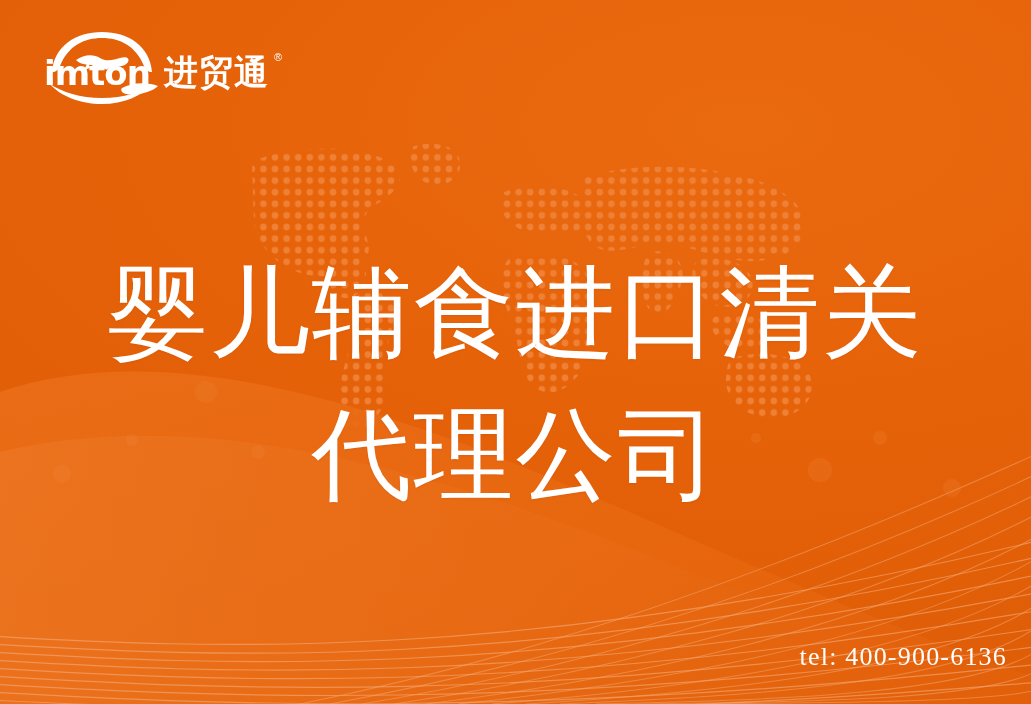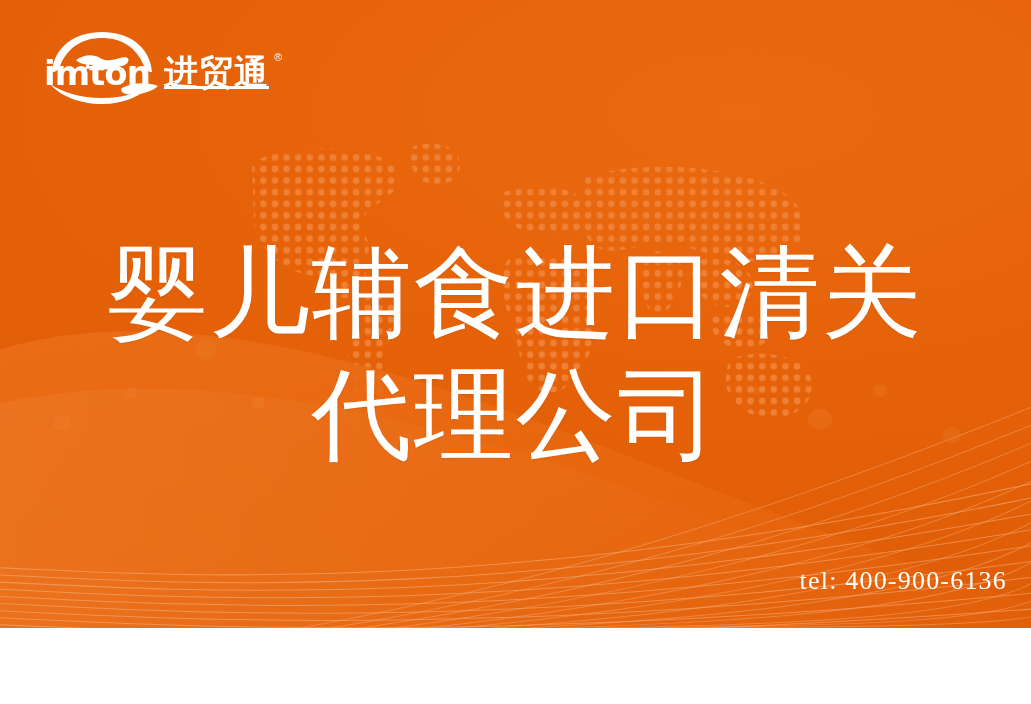--- a/index.html
+++ b/index.html
@@ -8,21 +8,21 @@
     padding: 0;
     background: #ffffff;
   }
   body {
     font-family: "Liberation Sans", "DejaVu Sans", sans-serif;
   }
 
   .banner {
     position: relative;
     width: 1031px;
-    height: 628px;
+    height: 704px;
     overflow: hidden;
     background: #d946ef;
     user-select: none;
   }
 
   
   .bg-base {
     position: absolute;
     inset: 0;
     background: radial-gradient(120% 90% at 72% 18%, #ea6a10 0%, #e66209 45%, #dd5c06 100%);
@@ -68,21 +68,20 @@
     position: absolute;
     left: 128px;
     top: 29px;
     color: #ffffff;
     font-size: 34px;
     line-height: 34px;
     letter-spacing: 1px;
     font-weight: 700;
     font-family: "DejaVu Sans", "Liberation Sans", sans-serif;
     white-space: nowrap;
-    text-decoration: underline;
   }
   .logo-reg {
     position: absolute;
     left: 238px;
     top: 26px;
     color: #ffffff;
     font-size: 11px;
     line-height: 11px;
   }
 
@@ -97,20 +96,21 @@
     font-family: "DejaVu Sans", "Liberation Sans", sans-serif;
     font-weight: 400;
     font-size: 100px;
     line-height: 122px;
     letter-spacing: 2px;
     text-shadow: 0 1px 2px rgba(120, 45, 0, 0.10);
   }
   .headline-line {
     display: block;
     white-space: nowrap;
+    margin-top: 20px;
   }
 
   
   .tel {
     position: absolute;
     right: 24px;
     bottom: 32px;
     color: #ffffff;
     font-size: 26px;
     line-height: 30px;

